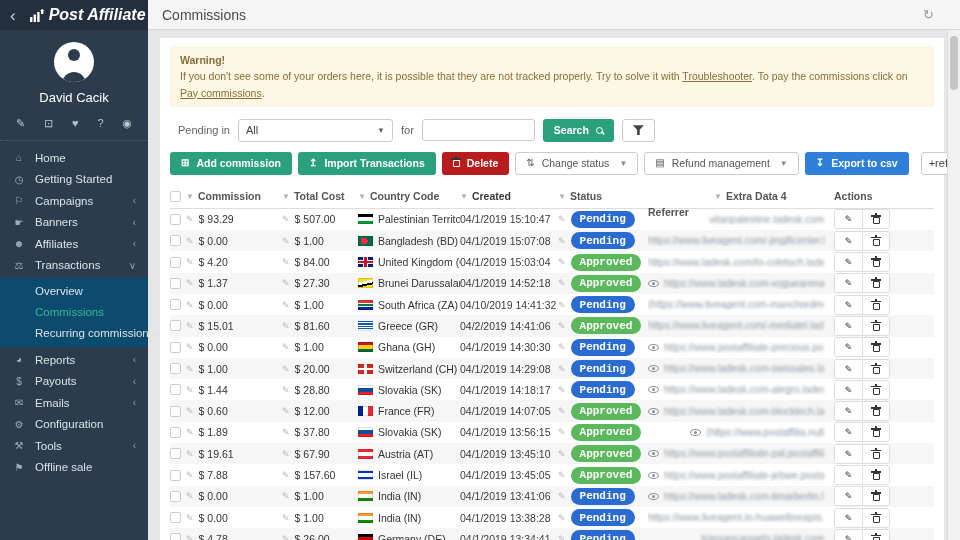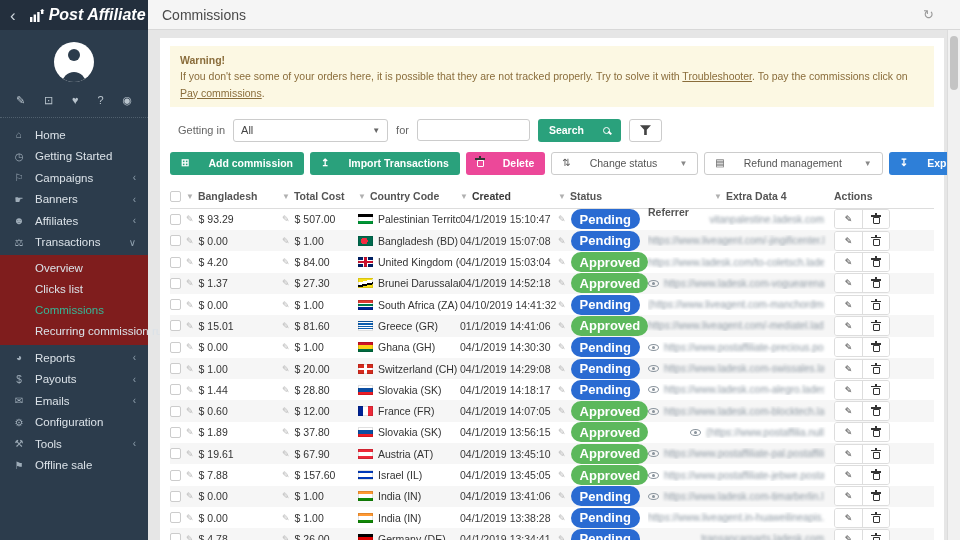--- a/index.html
+++ b/index.html
@@ -21,21 +21,21 @@
   .avatar::after { content:''; position:absolute; bottom:-4px; left:50%; transform:translateX(-50%); width:24px; height:14px; border-radius:12px 12px 0 0; background:#2c3c4c; }
   .profile-name { color:#fff; font-size:13px; margin-top:8px; }
   .profile-icons { display:flex; justify-content:space-between; padding:12px 16px 10px; color:#b9c4cd; font-size:11px; border-bottom:1px dotted #50606e; }
   .profile-icons span { cursor:pointer; }
 
   .menu { padding-top:6px; font-size:11.5px; }
   .menu-item { display:flex; align-items:center; padding:0 12px; height:21.5px; color:#dbe2e8; cursor:pointer; }
   .mi-icon { width:14px; text-align:center; font-size:10px; color:#9fadb9; margin-right:9px; }
   .mi-label { white-space:nowrap; }
   .mi-chev { margin-left:auto; font-size:10px; color:#8fa0ae; }
-  .submenu { background:#7f1d1d; padding:3px 0; margin:2px 0; }
+  .submenu { background:#0c4a6e; padding:3px 0; margin:2px 0; }
   .submenu-item { padding-left:35px; height:21px; line-height:21px; color:#dbe2e8; cursor:pointer; white-space:nowrap; }
   .submenu-item.active { color:#36b797; }
 
   
   .main { flex:1; min-width:0; display:flex; flex-direction:column; }
   .topbar { height:30px; background:#f5f5f5; border-bottom:1px solid #d8d8d8; display:flex; align-items:center; padding:0 26px 0 14px; }
   .topbar-title { font-size:14px; color:#4a4a4a; }
   .refresh { margin-left:auto; color:#9a9a9a; font-size:13px; cursor:pointer; }
 
   .content { flex:1; padding:8px 16px 0 12px; overflow:hidden; }
@@ -43,23 +43,23 @@
 
   .warning { background:#fcf8e3; padding:6px 10px; font-size:10.5px; color:#8a6d3b; line-height:1.55; }
   .warning-title { font-weight:bold; }
   .warning .wlink { color:#8a6d3b; text-decoration:underline; cursor:pointer; }
 
   .search-row { display:flex; align-items:center; gap:8px; margin:12px 0 10px 8px; font-size:11px; color:#666; }
   .select { display:flex; justify-content:space-between; align-items:center; height:23px; padding:0 7px; border:1px solid #ccc; border-radius:3px; background:#fff; font-size:11px; color:#444; cursor:pointer; }
   .select .caret { color:#666; font-size:8px; margin-left:6px; }
   .sel-searchin { width:155px;text-align:center; }
   .input-for { width:113px; height:22px; border:1px solid #ccc; border-radius:3px; padding:0 6px; font-size:11px; }
-  .btn { height:23px; border:1px solid transparent; border-radius:3px; font-size:10.5px; display:inline-flex; align-items:center; gap:19px; padding:0 10px; cursor:pointer; white-space:nowrap; font-family:inherit; }
+  .btn { height:23px; border:1px solid transparent; border-radius:3px; font-size:10.5px; display:inline-flex; align-items:center; gap:7px; padding:0 10px; cursor:pointer; white-space:nowrap; font-family:inherit; }
   .btn-green { background:#2aa17c; color:#fff; font-weight:bold; }
-  .btn-red { background:#ec4899; color:#fff; font-weight:bold; }
+  .btn-red { background:#b91c1c; color:#fff; font-weight:bold; }
   .btn-white { background:#fff; border-color:#ccc; color:#555; }
   .btn-blue { background:#2e7fd8; color:#fff; font-weight:bold; }
   .mag { width:7px; height:7px; border:1.5px solid #fff; border-radius:50%; position:relative; display:inline-block; }
   .mag::after { content:''; position:absolute; width:4px; height:1.5px; background:#fff; transform:rotate(45deg); right:-3px; bottom:-1px; }
   .funnel { width:11px; height:10px; background:#444; clip-path:polygon(0 0,100% 0,62% 45%,62% 100%,38% 100%,38% 45%); display:inline-block; }
 
   .toolbar-row { display:flex; align-items:center; gap:6px; margin:0 0 10px 0; }
   .b-icon { font-size:10px; line-height:1; }
   .b-caret { font-size:8px; color:#888; margin-left:3px; }
   .spacer { flex:1; }
@@ -79,21 +79,21 @@
   .c-created { width:98px; white-space:nowrap; overflow:hidden; color:#3a3a3a; }
   .c-status { width:90px; display:flex; align-items:center; }
   .c-refh { flex:1;margin-top:32px; }
   .c-extra { width:120px; }
   .c-actions { width:100px; display:flex; align-items:center; }
   .c-refrow { flex:1; display:flex; align-items:center; justify-content:flex-end; overflow:hidden; padding-right:10px; }
 
   .cb { width:11px; height:11px; border:1px solid #ccc; border-radius:2px; background:#fff; display:inline-block; cursor:pointer; }
   .pencil { color:#b5b5b5; font-size:9px; margin-right:5px; }
   .flag { width:15px; height:10px; display:inline-block; margin-right:5px; flex-shrink:0; outline:1px solid rgba(0,0,0,0.12); outline-offset:-1px; }
-  .badge { min-width:52px; text-align:left; padding:2.5px 9px; border-radius:10px; color:#fff; font-size:13px; font-weight:bold; }
+  .badge { min-width:52px; text-align:left; padding:2.5px 9px; border-radius:10px; color:#fff; font-size:11px; font-weight:bold;font-family:Liberation Mono, monospace; }
   .badge.Pending { background:#2a6bd2; }
   .badge.Approved { background:#5cb85c; }
   .refurl { filter:blur(1.6px); color:#8d98a2; font-size:10px; white-space:nowrap; overflow:hidden; }
   .eye { display:inline-block; width:11px; height:7px; border:1px solid #8a949d; border-radius:50%; position:relative; margin-right:5px; flex-shrink:0; filter:blur(0.6px); }
   .eye::after { content:''; position:absolute; width:3px; height:3px; border-radius:50%; background:#8a949d; left:3px; top:1px; }
 
   .act-group { display:flex; border:1px solid #ddd; border-radius:3px; overflow:hidden; background:#fff; }
   .act-btn { width:27px; height:18px; display:flex; align-items:center; justify-content:center; cursor:pointer; color:#333; font-size:9px; background:#fff; }
   .act-btn + .act-btn { border-left:1px solid #ddd; }
   .trash-icon { width:7px; height:7px; border:1px solid #333; border-radius:0 0 1px 1px; position:relative; margin-top:3px; display:inline-block; }
@@ -118,20 +118,21 @@
           <rect x="3.6" y="5.5" width="2.4" height="7.5" fill="#fff"></rect>
           <rect x="7.2" y="3" width="2.4" height="10" fill="#fff"></rect>
           <path d="M11 5 L11 1.8 L9.8 1.8 L12.3 0 L14.6 1.8 L13.4 1.8 L13.4 5 Z" fill="#fff"></path>
         </svg>
         <span class="logo-text">Post Affiliate Pro</span>
       </span>
     </div>
 
     <div class="profile">
       <div class="avatar"></div>
+      <div class="profile-name">David Cacik</div>
       <div class="profile-icons">
         <span>✎</span>
         <span>⊡</span>
         <span>♥</span>
         <span>?</span>
         <span>◉</span>
       </div>
     </div>
 
     <nav class="menu" id="sidebar-menu">
@@ -158,21 +159,20 @@
           <span class="mi-label">Affiliates</span>
           <span class="mi-chev">‹</span>
         </div>
         <div class="menu-item">
           <span class="mi-icon">⚖</span>
           <span class="mi-label">Transactions</span>
           <span class="mi-chev">∨</span>
         </div>
         <div class="submenu">
           <div class="submenu-item">Overview</div>
-          <div class="submenu-item">Clicks list</div>
           <div class="submenu-item active">Commissions</div>
           <div class="submenu-item">Recurring commission rules</div>
         </div>
         <div class="menu-item">
           <span class="mi-icon">◕</span>
           <span class="mi-label">Reports</span>
           <span class="mi-chev">‹</span>
         </div>
         <div class="menu-item">
           <span class="mi-icon">$</span>
@@ -208,21 +208,21 @@
 
     <div class="content">
       <div class="panel">
 
         <div class="warning">
           <div class="warning-title">Warning!</div>
           <div><span>If you don't see some of your orders here, it is possible that they are not tracked properly. Try to solve it with </span><span class="wlink">Troubleshooter</span><span>. To pay the commissions click on </span><span class="wlink">Pay commissions</span><span>.</span></div>
         </div>
 
         <div class="search-row">
-          <span>Getting in</span>
+          <span>Pending in</span>
           <div class="select sel-searchin">
             <span>All</span>
             <span class="caret">▼</span>
           </div>
           <span>for</span>
           <input class="input-for" value="" style="">
           <button class="btn btn-green">
             <span>Search</span>
             <span class="mag"></span>
           </button>
@@ -266,21 +266,21 @@
 
         </div>
 
         <div class="tbl">
           <div class="thead" id="thead">
             <div class="c-check">
                 <span class="cb"></span>
               </div>
           <div class="th c-comm">
                 <span class="sort-caret">▼</span>
-                <span>Bangladesh</span>
+                <span>Commission</span>
               </div>
               <div class="th c-total">
                 <span class="sort-caret">▼</span>
                 <span>Total Cost</span>
               </div>
               <div class="th c-country">
                 <span class="sort-caret">▼</span>
                 <span>Country Code</span>
               </div>
               <div class="th c-created">
@@ -483,21 +483,21 @@
                   <span>$ 15.01</span>
                 </div>
     <div class="c-total">
                   <span class="pencil">✎</span>
                   <span>$ 81.60</span>
                 </div>
     <div class="c-country">
                   <span class="flag" style="background: repeating-linear-gradient(rgb(13, 94, 175) 0px, rgb(13, 94, 175) 1.2px, rgb(255, 255, 255) 1.2px, rgb(255, 255, 255) 2.4px);"></span>
                   <span>Greece (GR)</span>
                 </div>
-    <div class="c-created">01/1/2019 14:41:06</div>
+    <div class="c-created">04/2/2019 14:41:06</div>
     <div class="c-status">
                   <span class="pencil">✎</span>
                   <span class="badge Approved">Approved</span>
                 </div>
     <div class="c-refrow">
                   <span class="refurl">https://www.liveagent.com/-mediatel.ladesk.com</span>
                 </div>
     <div class="c-actions">
       <span class="act-group">
         <span class="act-btn">✎</span>

